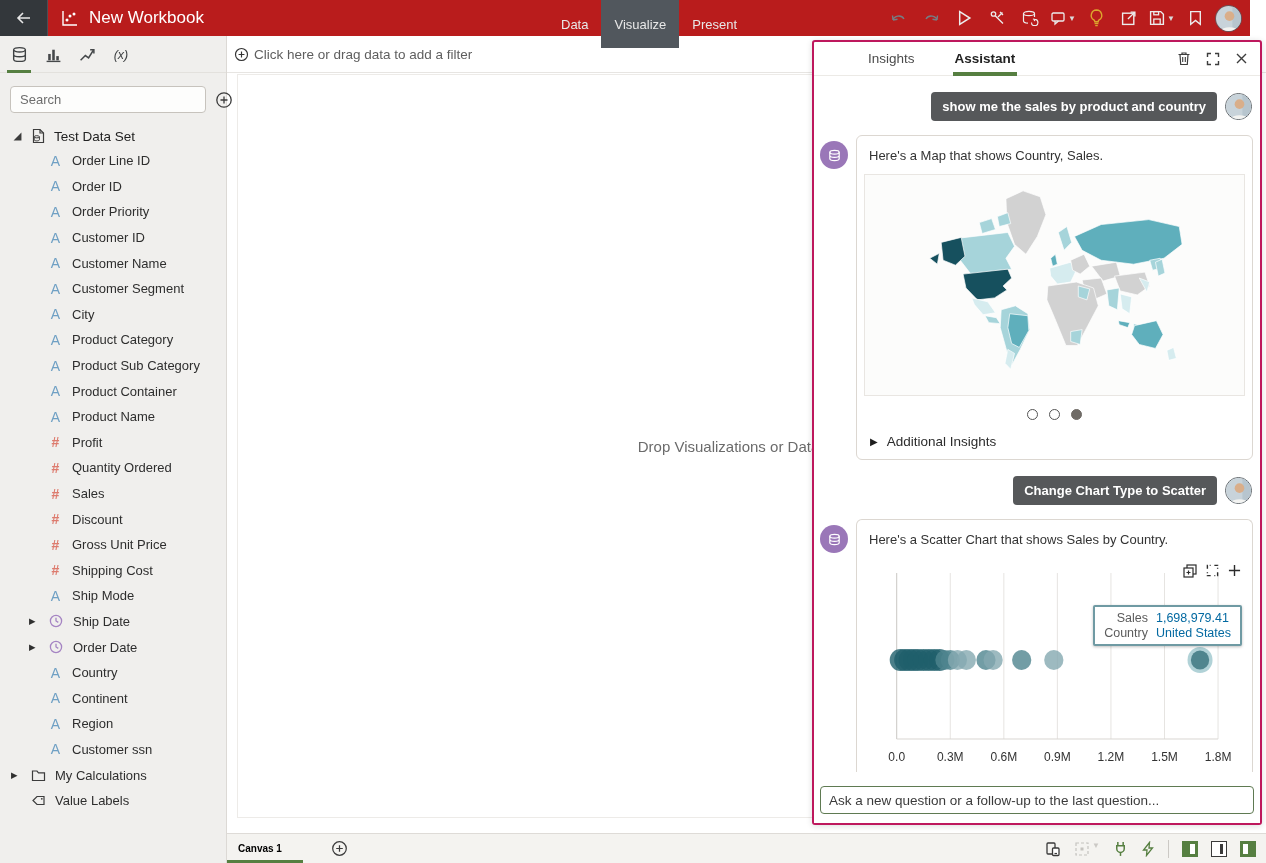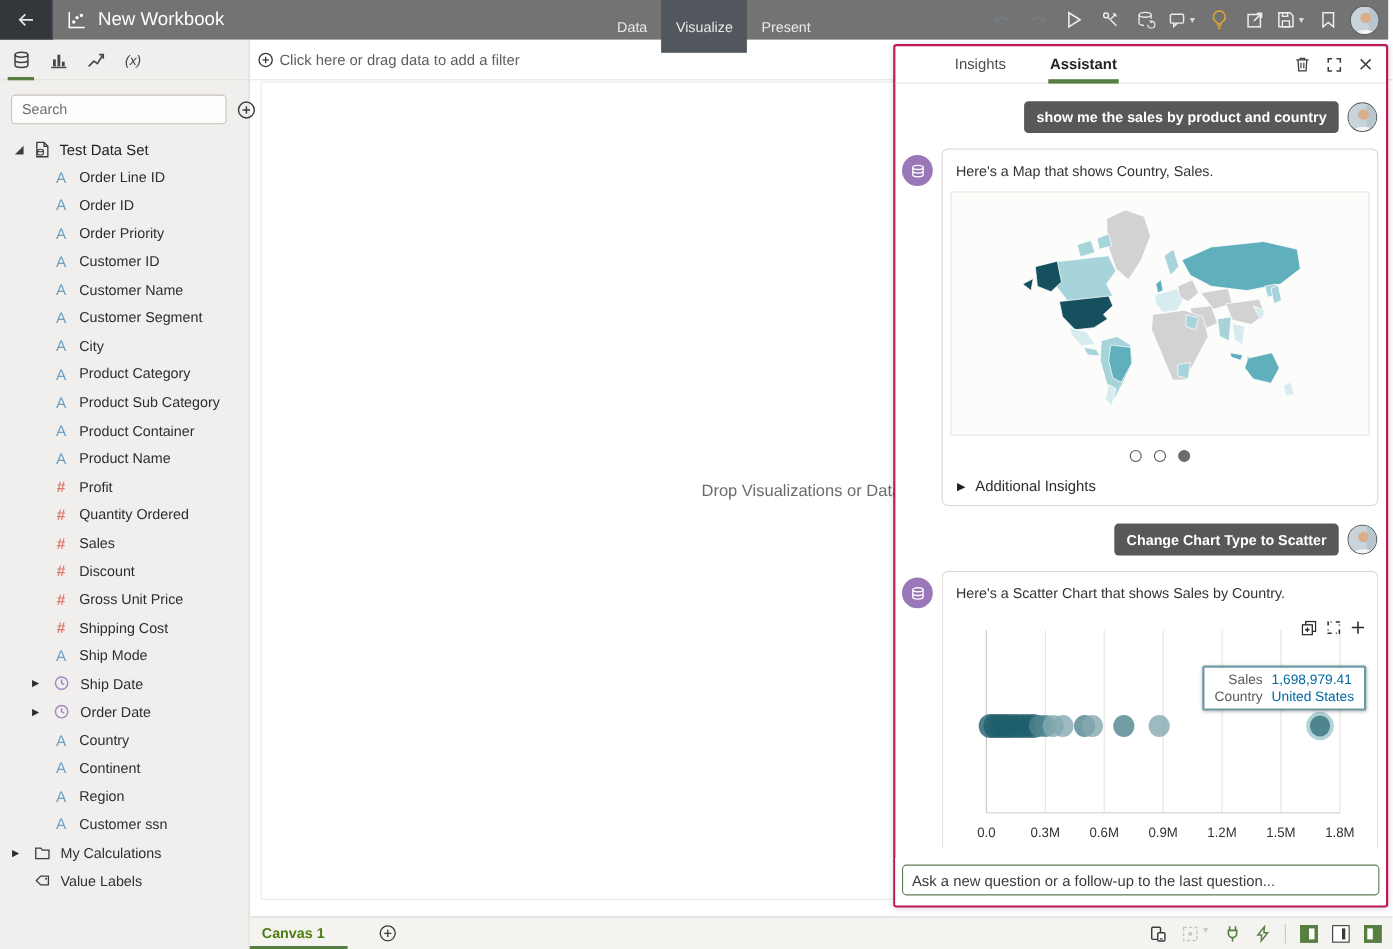--- a/index.html
+++ b/index.html
@@ -1,21 +1,21 @@
 <!DOCTYPE html>
 <html style="--accent-green: #567f41; --header-bg: #3b4045; --bulb-gold: #dca62e; --user-bubble: #56585a; --assistant-avatar: #9a77b8; --input-border: #5f7a52; --tooltip-border: #6f9aa3; --map-dark: #16505e; --map-medium: #5fafbc; --map-light: #a6d4da; --map-lighter: #d6ecef; --map-nodata: #d2d2d2; --scatter-dark: #1f5f6b; --scatter-medium: #4f858e; --scatter-light: #84a9b0;"><head>
 <meta charset="utf-8">
 <style>
   *{box-sizing:border-box;margin:0;padding:0}
   html,body{width:1266px;height:863px;overflow:hidden}
   body{position:relative;font-family:"Liberation Sans",sans-serif;background:#fff;color:#333}
   svg{display:block}
 
   
-  .hdr{position:absolute;top:0;left:0;right:4px;height:36px;background:#737373;display:flex;align-items:center;z-index:30}
+  .hdr{position:absolute;top:0;left:0;right:16px;height:36px;background:#b91c1c;display:flex;align-items:center;z-index:30}
   .hdr-back{width:48px;height:36px;background:#33373b;border-right:1px solid #4a4f54;display:flex;align-items:center;justify-content:center;cursor:pointer}
   .hdr-logo{margin:0 11px 0 13px}
   .hdr-title{font-size:17px;color:#fff;font-weight:400}
   .hdr-tabs{position:absolute;left:548px;top:0;height:48px;display:flex}
   .hdr-tab{padding:0 13px;display:flex;align-items:center;font-size:13px;color:#e8e8e8;cursor:pointer}
   .hdr-tab.active{background:#51575d}
   .hdr-actions{position:absolute;right:8px;top:0;height:36px;display:flex;align-items:center;gap:7px}
   .hico{min-width:26px;height:26px;display:flex;align-items:center;justify-content:center;color:#ececec;cursor:pointer}
   .hico.dim{color:#767d83}
   .hico.gold{color:#dca62e}
@@ -69,21 +69,21 @@
   .chart-icons{position:absolute;top:5px;right:4px;display:flex;gap:9px;color:#2b2b2b;z-index:2}
   .tooltip{position:absolute;right:3px;top:46px;background:#fff;border:2px solid var(--tooltip-border);border-radius:2px;box-shadow:0 1px 3px rgba(0,0,0,.25);padding:4px 9px;font-size:12.5px;display:grid;grid-template-columns:auto auto;column-gap:8px;row-gap:1px;z-index:3}
   .tt-label{color:#5c5c5c;text-align:right}
   .tt-val{color:#0369a1}
   .ask-row{flex:none;padding:5px 6px 9px;background:#fff;border-top:1px solid #fff}
   .ask-input{width:100%;height:28px;border:1.5px solid var(--input-border);border-radius:4px;font-size:13.5px;padding:0 8px;color:#333;outline:none}
   .ask-input::placeholder{color:#3b3b3b}
 
   
   .bbar{position:absolute;left:227px;right:0;bottom:0;height:30px;background:#f4f3f0;border-top:1px solid #dedbd7;display:flex;align-items:center;z-index:6}
-  .canvas-tab{height:30px;display:flex;align-items:center;padding:0 21px 0 11px;font-size:13px;font-weight:700;color:#4d7c0f;position:relative;cursor:pointer}
+  .canvas-tab{height:30px;display:flex;align-items:center;padding:0 21px 0 11px;font-size:10px;font-weight:700;color:#000000;position:relative;cursor:pointer}
   .canvas-tab::after{content:"";position:absolute;left:0;right:0;bottom:0;height:4px;background:var(--accent-green)}
   .add-canvas{margin-left:28px;display:flex;cursor:pointer}
   .bbar-right{margin-left:auto;display:flex;align-items:center;gap:13px;padding-right:10px}
   .bic{display:flex;cursor:pointer}
   .bdiv{width:1px;height:18px;background:#ccc9c5}
   .sq{width:16px;height:16px;border:1.5px solid var(--accent-green);position:relative;background:var(--accent-green)}
   .sq .inner{position:absolute;top:2px;bottom:2px;background:#fff}
   .sq.outline{border-color:#3a3a3a;background:#fff}
   .sq.outline .bar{position:absolute;top:2px;bottom:2px;left:8px;width:3px;background:#3a3a3a}
 </style>

